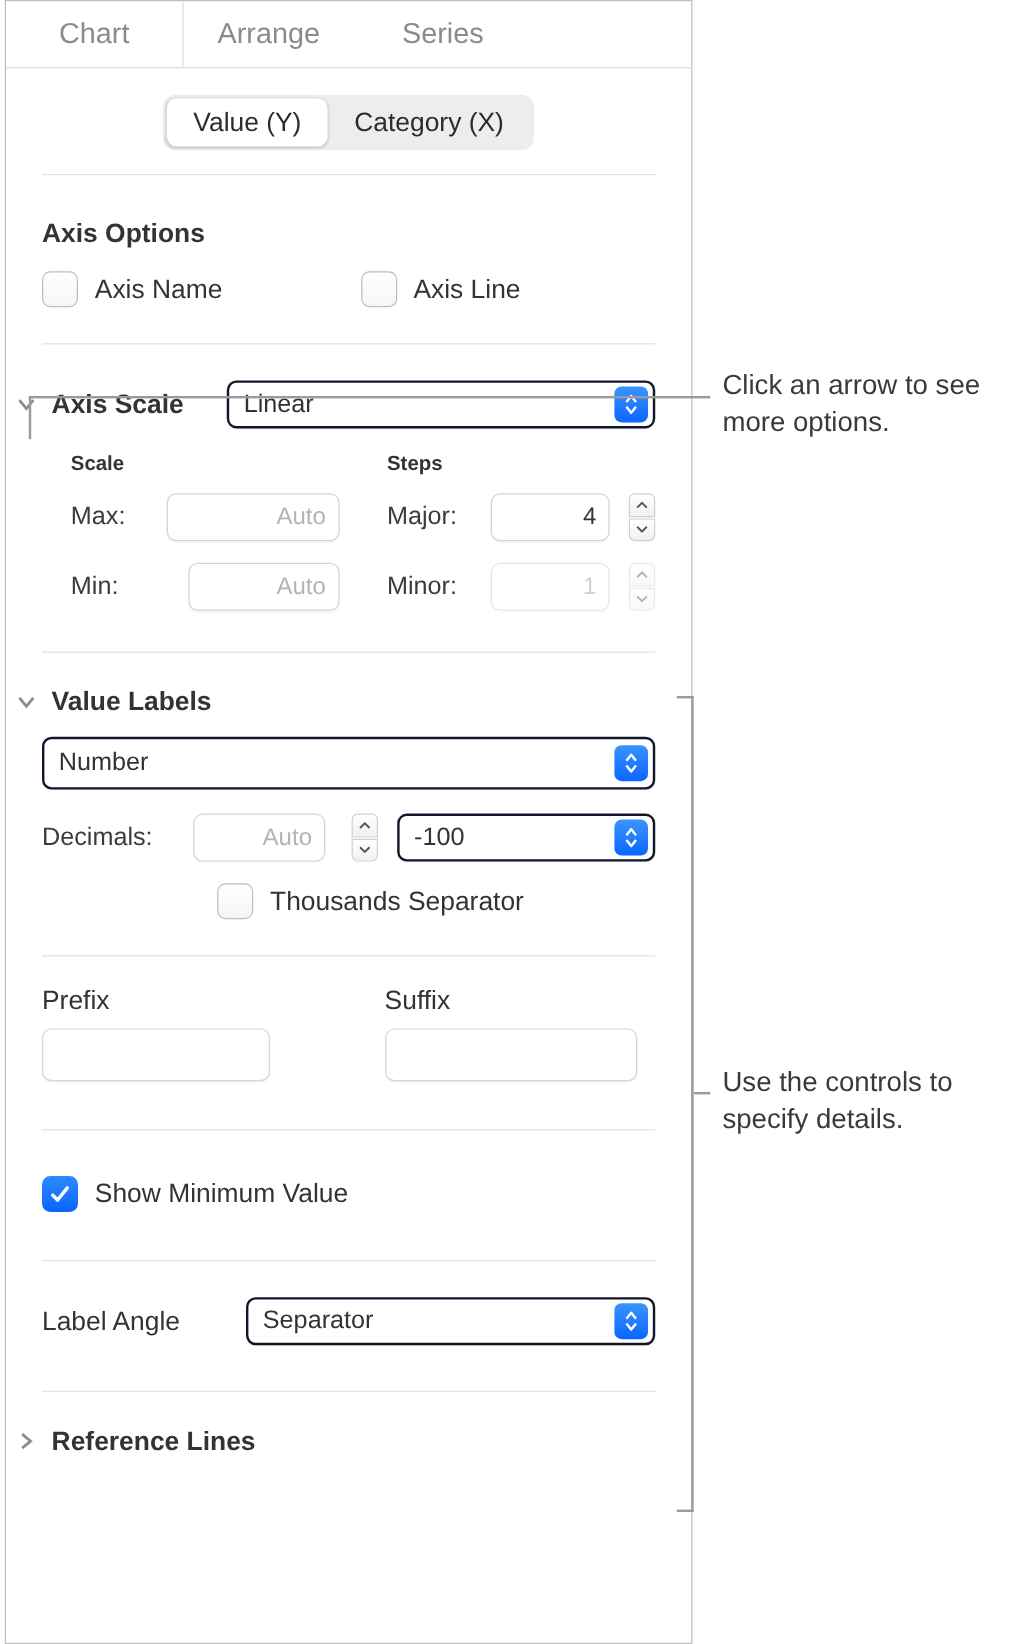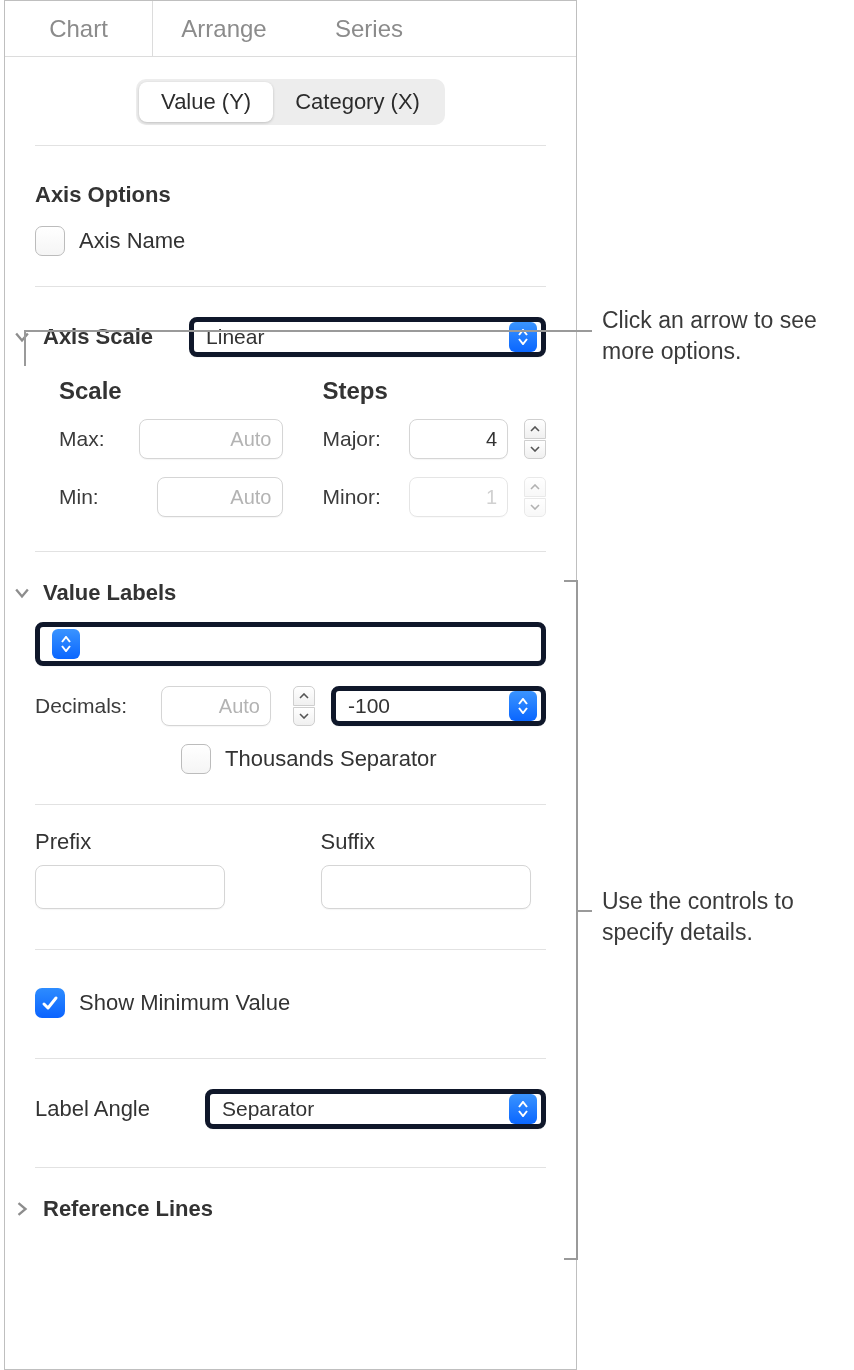--- a/index.html
+++ b/index.html
@@ -59,21 +59,21 @@
   
   .disc-head { display:flex; align-items:center; gap:12px; }
   .chev {
     width:18px; height:18px; display:inline-flex; align-items:center; justify-content:center;
   }
   .chev svg { width:14px; height:14px; }
   .head-label { font-weight:700; font-size:22px; color:#333; }
   
   .select {
     display:flex; align-items:center;
-    border:5px solid #0f172a; border-radius:8px; height:40px;
+    border:2px solid #0f172a; border-radius:8px; height:40px;
     padding:0 4px 0 12px; background:#fff;
     box-shadow:0 1px 1px rgba(0,0,0,.04);
   }
   .select.lg { height:44px; }
   .select .sel-text { flex:1; font-size:21px; color:#333; text-align:left; }
   .sel-caret {
     flex:none; width:28px; height:30px; border-radius:6px;
     background:linear-gradient(#3a94ff,#0a66ff);
     display:flex; flex-direction:column; align-items:center; justify-content:center;
   }
@@ -96,21 +96,21 @@
     display:flex; flex-direction:column; justify-content:center; gap:1px;
   }
   .stepper .half {
     flex:1; border:1px solid #cfcfcf; background:linear-gradient(#ffffff,#f0f0f0);
     display:flex; align-items:center; justify-content:center;
   }
   .stepper .half.disabled { opacity:.45; }
   .stepper .half:first-child { border-radius:5px 5px 0 0; }
   .stepper .half:last-child  { border-radius:0 0 5px 5px; }
   .stepper svg{ width:10px; height:6px; }
-  .subhead { font-weight:700; font-size:24px; color:#333; }
+  .subhead { font-weight:700; font-size:17px; color:#333; }
   .fieldlabel { font-size:21px; color:#3b3b3b; min-width:70px;}
   
   .callout { position:absolute; font-size:23px; color:#3a3a3a; line-height:1.35; }
   .callout .rule-h { position:absolute; height:2px; background:#9a9a9a; }
   .callout .rule-v { position:absolute; width:2px; background:#9a9a9a; }
   .callout .tick  { position:absolute; height:2px; background:#9a9a9a; }
 </style>
 </head>
 <body>
 
@@ -131,20 +131,24 @@
     </div>
 
     <div class="content">
 
       <div style="padding-top:36px;">
         <div class="section-title">Axis Options</div>
         <div class="row" style="margin-top:18px; gap:20px;">
           <div class="row col">
             <div class="cb"></div>
             <div class="label">Axis Name</div>
+          </div>
+          <div class="row col">
+            <div class="cb"></div>
+            <div class="label">Axis Line</div>
           </div>
         </div>
       </div>
 
       <div class="hr" style="margin-top:30px;"></div>
 
       <div style="padding-top:30px;">
         <div class="row" style="gap:18px;">
           <div class="disc-head" style="flex:none; margin-left:-22px;">
             <span class="chev">
@@ -237,20 +241,21 @@
         <div class="disc-head" style="margin-left:-22px;">
           <span class="chev">
             <svg viewBox="0 0 12 12">
                 <path d="M1 3 L6 9 L11 3" fill="none" stroke="#8d8d8d" stroke-width="2"></path>
               </svg>
           </span>
           <span class="head-label">Value Labels</span>
         </div>
 
         <div class="select lg" style="margin-top:16px;">
+          <span class="sel-text">Number</span>
           <span class="sel-caret">
             <svg width="12" height="8" viewBox="0 0 12 8">
                 <path d="M2 6 L6 1 L10 6" fill="none" stroke="#fff" stroke-width="2"></path>
               </svg>
             <svg width="12" height="8" viewBox="0 0 12 8">
                 <path d="M2 2 L6 7 L10 2" fill="none" stroke="#fff" stroke-width="2"></path>
               </svg>
           </span>
         </div>
 

